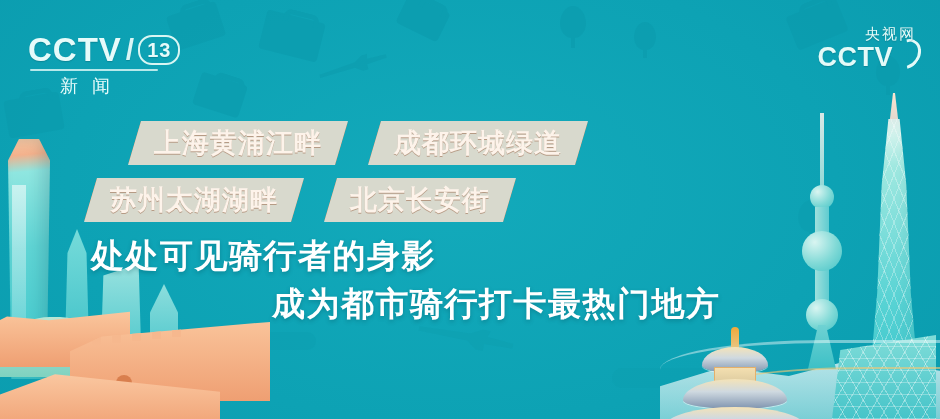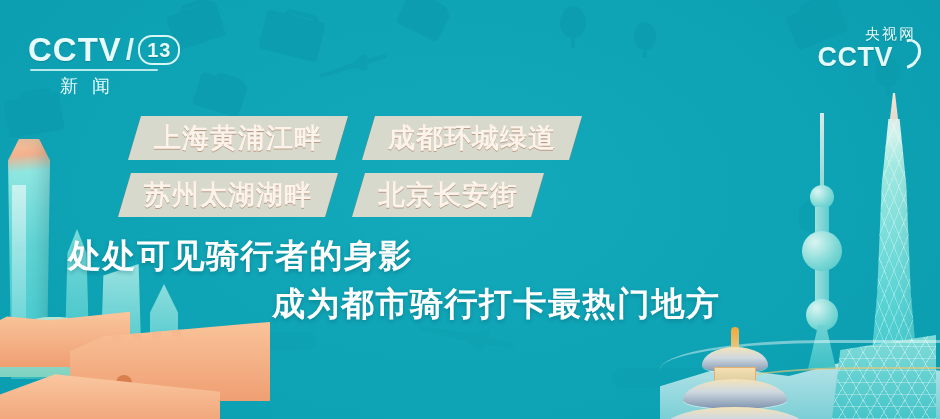--- a/index.html
+++ b/index.html
@@ -133,42 +133,42 @@
     display:flex;align-items:flex-end;
     text-shadow:0 1px 1px rgba(0,60,70,.25);}
   .cctvcom .arc{display:inline-block;width:20px;height:26px;
     border:3px solid #e4faf8;border-radius:50%;border-left-color:transparent;
     border-bottom-color:transparent;transform:rotate(35deg);margin:0 -2px 3px 1px;}
   .cctvcom .cn2{font-size:15px;font-weight:normal;letter-spacing:2px;
     position:absolute;right:2px;top:-13px;}
 
   
   .tags{position:absolute;left:0;top:116px;width:940px;}
-  .tagrow{display:flex;gap:14px;height:54px;}
+  .tagrow{display:flex;align-items:center;gap:20px;height:54px;}
   .row1{padding-left:128px;}
-  .row2{padding-left:118px;margin-top:3px;}
+  .row2{padding-left:84px;margin-top:3px;}
   .tag{
     position:relative;height:44px;display:flex;align-items:center;
     padding:0 26px;background:#e0560f;
     clip-path:polygon(13px 0,100% 0,calc(100% - 13px) 100%,0 100%);
     border-radius:3px;
   }
   .tag .outline{position:absolute;inset:-4px;background:rgba(214,240,238,.85);
     clip-path:polygon(15px 0,100% 0,calc(100% - 15px) 100%,0 100%);
     border-radius:6px;z-index:-1;}
   .tagtext{color:#fdf3ea;font-size:27px;font-weight:bold;letter-spacing:1px;
     white-space:nowrap;line-height:44px;
     text-shadow:0 1px 0 rgba(120,40,0,.35);}
 
   
   .headline{position:absolute;left:0;top:232px;width:940px;}
   .hl{color:#ffffff;font-size:33px;font-weight:bold;letter-spacing:1.5px;
     white-space:nowrap;line-height:48px;
     text-shadow:0 2px 4px rgba(0,70,85,.32);}
-  .hl1{padding-left:68px;}
+  .hl1{padding-left:91px;}
   .hl2{padding-left:272px;}
 </style>
 </head>
 <body>
 
 <div class="stage">
 
   <div class="bgshape bg-sui" style="left:170px;top:8px;width:52px;height:36px;transform:rotate(-18deg);"></div>
   <div class="bgshape bg-sui" style="left:262px;top:16px;width:60px;height:40px;transform:rotate(14deg);"></div>
   <div class="bgshape bg-sui" style="left:400px;top:2px;width:46px;height:32px;transform:rotate(26deg);"></div>

